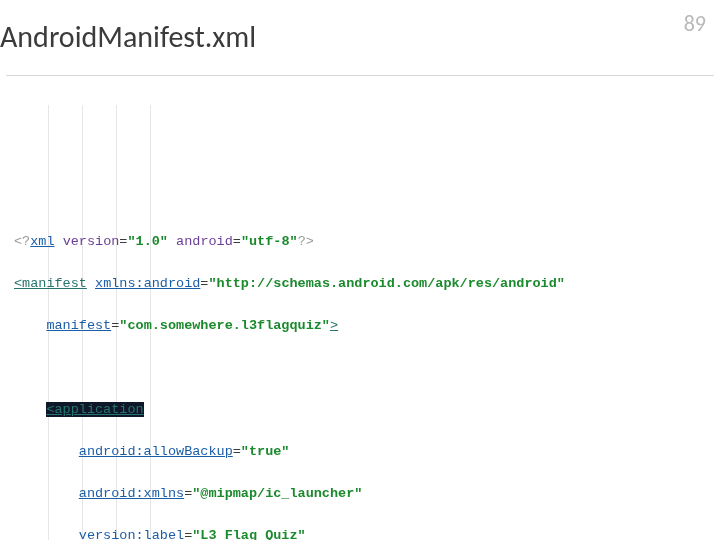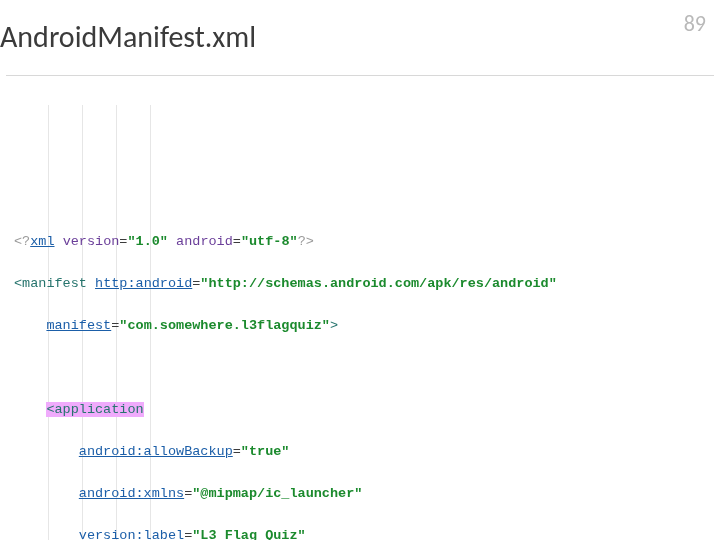--- a/index.html
+++ b/index.html
@@ -51,47 +51,47 @@
     top: 0;
     bottom: 0;
     width: 0;
     border-left: 1px solid #e6e6e6;
   }
   .g1 { left: 40px; }
   .g2 { left: 74px; }
   .g3 { left: 108px; }
   .g4 { left: 142px; }
   .codewrap { position: relative; }
-  .tag   { color: #26746d; } 
+  .tag   { color: #26746d; text-decoration: underline; } 
   .attr  { color: #6a3e99; } 
   .nsattr{ color: #1b5ea8; text-decoration: underline; } 
   .val   { color: #1b8a2d; font-weight: bold; } 
   .punct { color: #3b3b3b; }
   .xmlq  { color: #9a9a9a; }
   .hl {
-    background: #f0abfc;
+    background: #0f172a;
   }
 </style>
 </head>
 <body>
 
 <div class="slide-number">89</div>
 
 <div class="title">AndroidManifest.xml</div>
 <hr class="hr">
 
 <div class="code">
 <div class="codewrap">
 <span class="guide g1"></span>
 <span class="guide g2"></span>
 <span class="guide g3"></span>
 <span class="guide g4"></span>
 
 <span class="ln"><span class="xmlq">&lt;?</span><span class="nsattr">xml</span> <span class="attr">version</span><span class="punct">=</span><span class="val">"1.0"</span> <span class="attr">android</span><span class="punct">=</span><span class="val">"utf-8"</span><span class="xmlq">?&gt;</span></span>
-<span class="ln"><span class="tag">&lt;manifest</span> <span class="nsattr">http:android</span><span class="punct">=</span><span class="val">"http://schemas.android.com/apk/res/android"</span></span>
+<span class="ln"><span class="tag">&lt;manifest</span> <span class="nsattr">xmlns:android</span><span class="punct">=</span><span class="val">"http://schemas.android.com/apk/res/android"</span></span>
 <span class="ln">    <span class="nsattr">manifest</span><span class="punct">=</span><span class="val">"com.somewhere.l3flagquiz"</span><span class="tag">&gt;</span></span>
 <span class="ln"> </span>
 <span class="ln">    <span class="hl"><span class="tag">&lt;application</span></span></span>
 <span class="ln">        <span class="nsattr">android:allowBackup</span><span class="punct">=</span><span class="val">"true"</span></span>
 <span class="ln">        <span class="nsattr">android:xmlns</span><span class="punct">=</span><span class="val">"@mipmap/ic_launcher"</span></span>
 <span class="ln">        <span class="nsattr">version:label</span><span class="punct">=</span><span class="val">"L3 Flag Quiz"</span></span>
 
 
 
 

